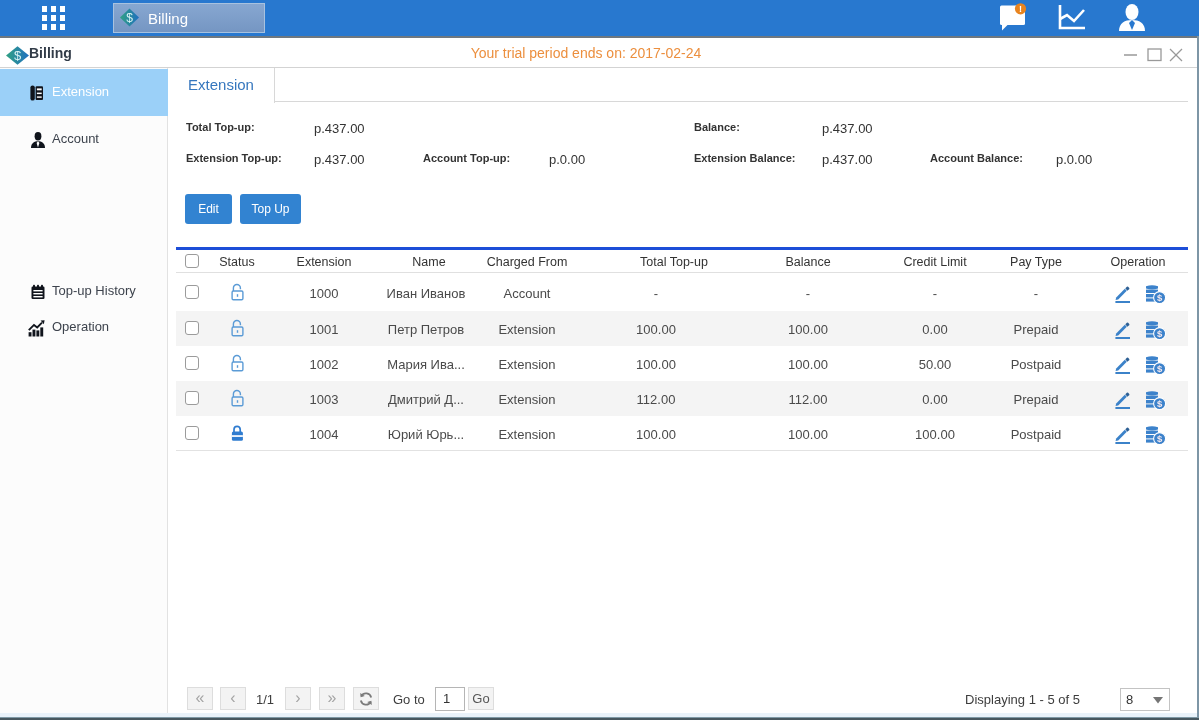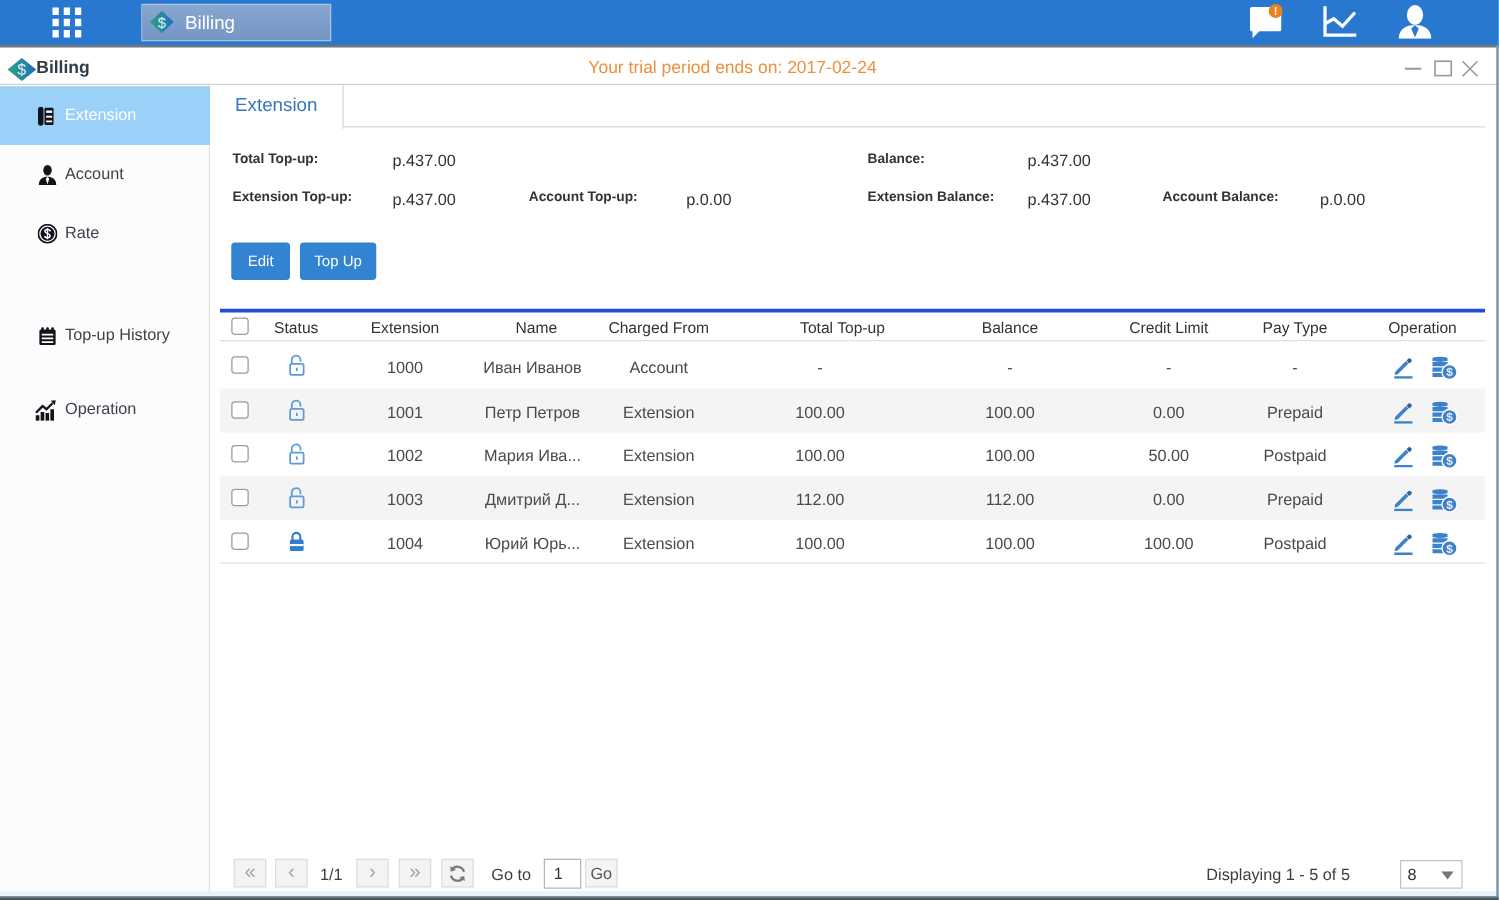--- a/index.html
+++ b/index.html
@@ -128,30 +128,21 @@
     <span class="lb">Extension</span>
   </div>
   <div class="mitem" style="top:48px">
     <svg class="ic" viewBox="0 0 16 16">
         <ellipse cx="8" cy="4.2" rx="3.4" ry="4.2" fill="#10141c"></ellipse>
         <path d="M1 16 C1 11 4.5 9.3 8 9.3 C11.5 9.3 15 11 15 16 Z" fill="#10141c"></path>
         <path d="M8 9.3 L6.6 11 L8 15.5 L9.4 11 Z" fill="#fff"></path>
       </svg>
     <span class="lb">Account</span>
   </div>
-  <div class="mitem" style="top:95px">
-    <svg class="ic" viewBox="0 0 16 16">
-        <circle cx="8" cy="8" r="7.3" fill="none" stroke="#10141c" stroke-width="1.4"></circle>
-        <circle cx="8" cy="8" r="5.6" fill="#10141c"></circle>
-        <path d="M10.1 6.1 C10.1 5.1 9.1 4.6 8 4.6 C6.7 4.6 5.9 5.2 5.9 6 C5.9 7.9 10.1 7.5 10.1 9.6 C10.1 10.6 9.1 11.2 8 11.2 C6.8 11.2 5.9 10.6 5.9 9.7" fill="none" stroke="#fff" stroke-width="1.2"></path>
-        <line x1="8" y1="3.4" x2="8" y2="12.4" stroke="#fff" stroke-width="1.1"></line>
-      </svg>
-    <span class="lb">Rate</span>
-  </div>
-  <div class="mitem" style="top:177px">
+  <div class="mitem" style="top:200px">
     <svg class="ic" viewBox="0 0 16 16">
         <rect x="1.5" y="2.5" width="13" height="12.5" rx="1.2" fill="#10141c"></rect>
         <rect x="3" y="0.8" width="2" height="3.4" rx="0.8" fill="#10141c"></rect>
         <rect x="7" y="0.8" width="2" height="3.4" rx="0.8" fill="#10141c"></rect>
         <rect x="11" y="0.8" width="2" height="3.4" rx="0.8" fill="#10141c"></rect>
         <rect x="3.4" y="6" width="9.2" height="1.4" fill="#fff"></rect>
         <rect x="3.4" y="9" width="9.2" height="1.4" fill="#fff"></rect>
         <rect x="3.4" y="12" width="9.2" height="1.4" fill="#fff"></rect>
       </svg>
     <span class="lb">Top-up History</span>

